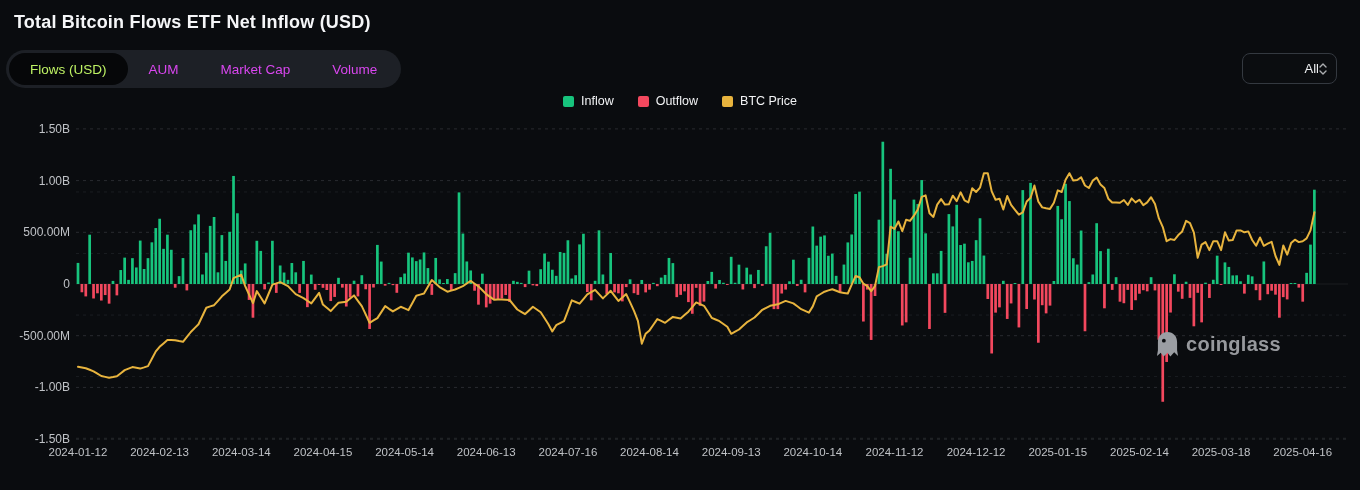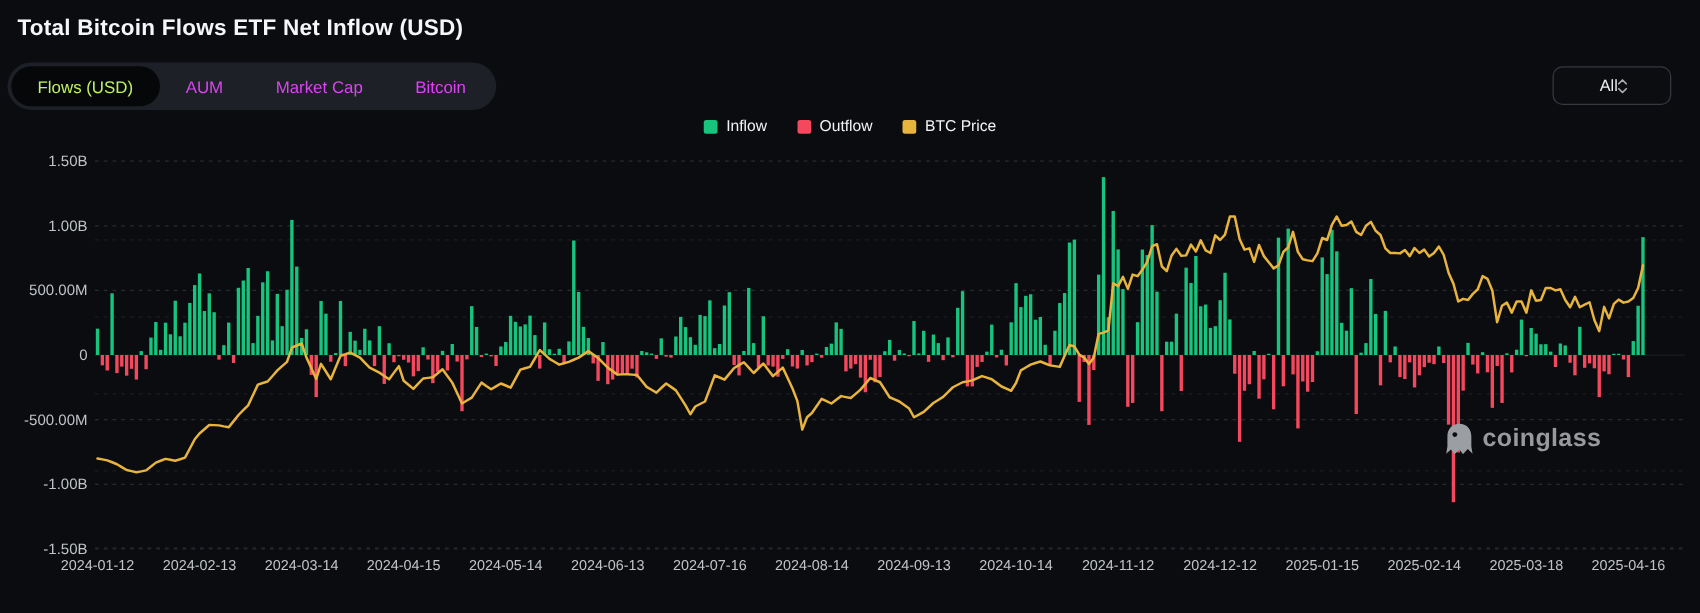--- a/index.html
+++ b/index.html
@@ -28,57 +28,57 @@
     font-family:"Liberation Sans", sans-serif; font-size:13.5px;
     height:32px; padding:0 21px; border-radius:16px; cursor:pointer; white-space:nowrap;
   }
   .tab.active { background:#060709; color:#bef264; }
 
   
   .select {
     position:absolute; right:23px; top:53px;
     width:95px; height:31px;
     background:#0b0d10; border:1px solid #343940; border-radius:8px;
-    display:flex; align-items:center; justify-content:center;
+    display:flex; align-items:center; justify-content:flex-end;
     padding:0 9px 0 12px; font-size:13px; color:#eceef0; cursor:pointer;
   }
   .select .chev { display:flex; flex-direction:column; gap:2px; opacity:.85; }
 
   
   .legend {
     position:absolute; top:94px; left:0; width:100%;
     display:flex; justify-content:center; align-items:center; gap:24px;
     font-size:12.5px; font-weight:400; color:#f2f3f5;
   }
   .legend-item { display:flex; align-items:center; gap:7px; }
   .legend-swatch { width:11px; height:11px; border-radius:2px; display:inline-block; }
 
   svg.chart { position:absolute; left:0; top:0; }
   svg text { font-family:"Liberation Sans", sans-serif; }
 
   
   .watermark {
-    position:absolute; left:1156px; top:338px; z-index:3;
+    position:absolute; left:1156px; top:331px; z-index:3;
     display:flex; align-items:center; gap:7px;
     color:#97999d; font-size:20px; font-weight:700; letter-spacing:.3px;
     pointer-events:none;
   }
 </style>
 </head>
 <body>
 
 <div class="page">
 
   <div class="page-title">Total Bitcoin Flows ETF Net Inflow (USD)</div>
 
   <div class="tabs">
     <button class="tab active">Flows (USD)</button>
     <button class="tab">AUM</button>
     <button class="tab">Market Cap</button>
-    <button class="tab">Bitcoin</button>
+    <button class="tab">Volume</button>
   </div>
 
   <div class="select">
     <span>All</span>
     <span class="chev">
       <svg width="8" height="5" viewBox="0 0 8 5">
           <path d="M1 4 L4 1 L7 4" fill="none" stroke="#c8cacd" stroke-width="1.4" stroke-linecap="round" stroke-linejoin="round"></path>
         </svg>
       <svg width="8" height="5" viewBox="0 0 8 5">
           <path d="M1 1 L4 4 L7 1" fill="none" stroke="#c8cacd" stroke-width="1.4" stroke-linecap="round" stroke-linejoin="round"></path>

